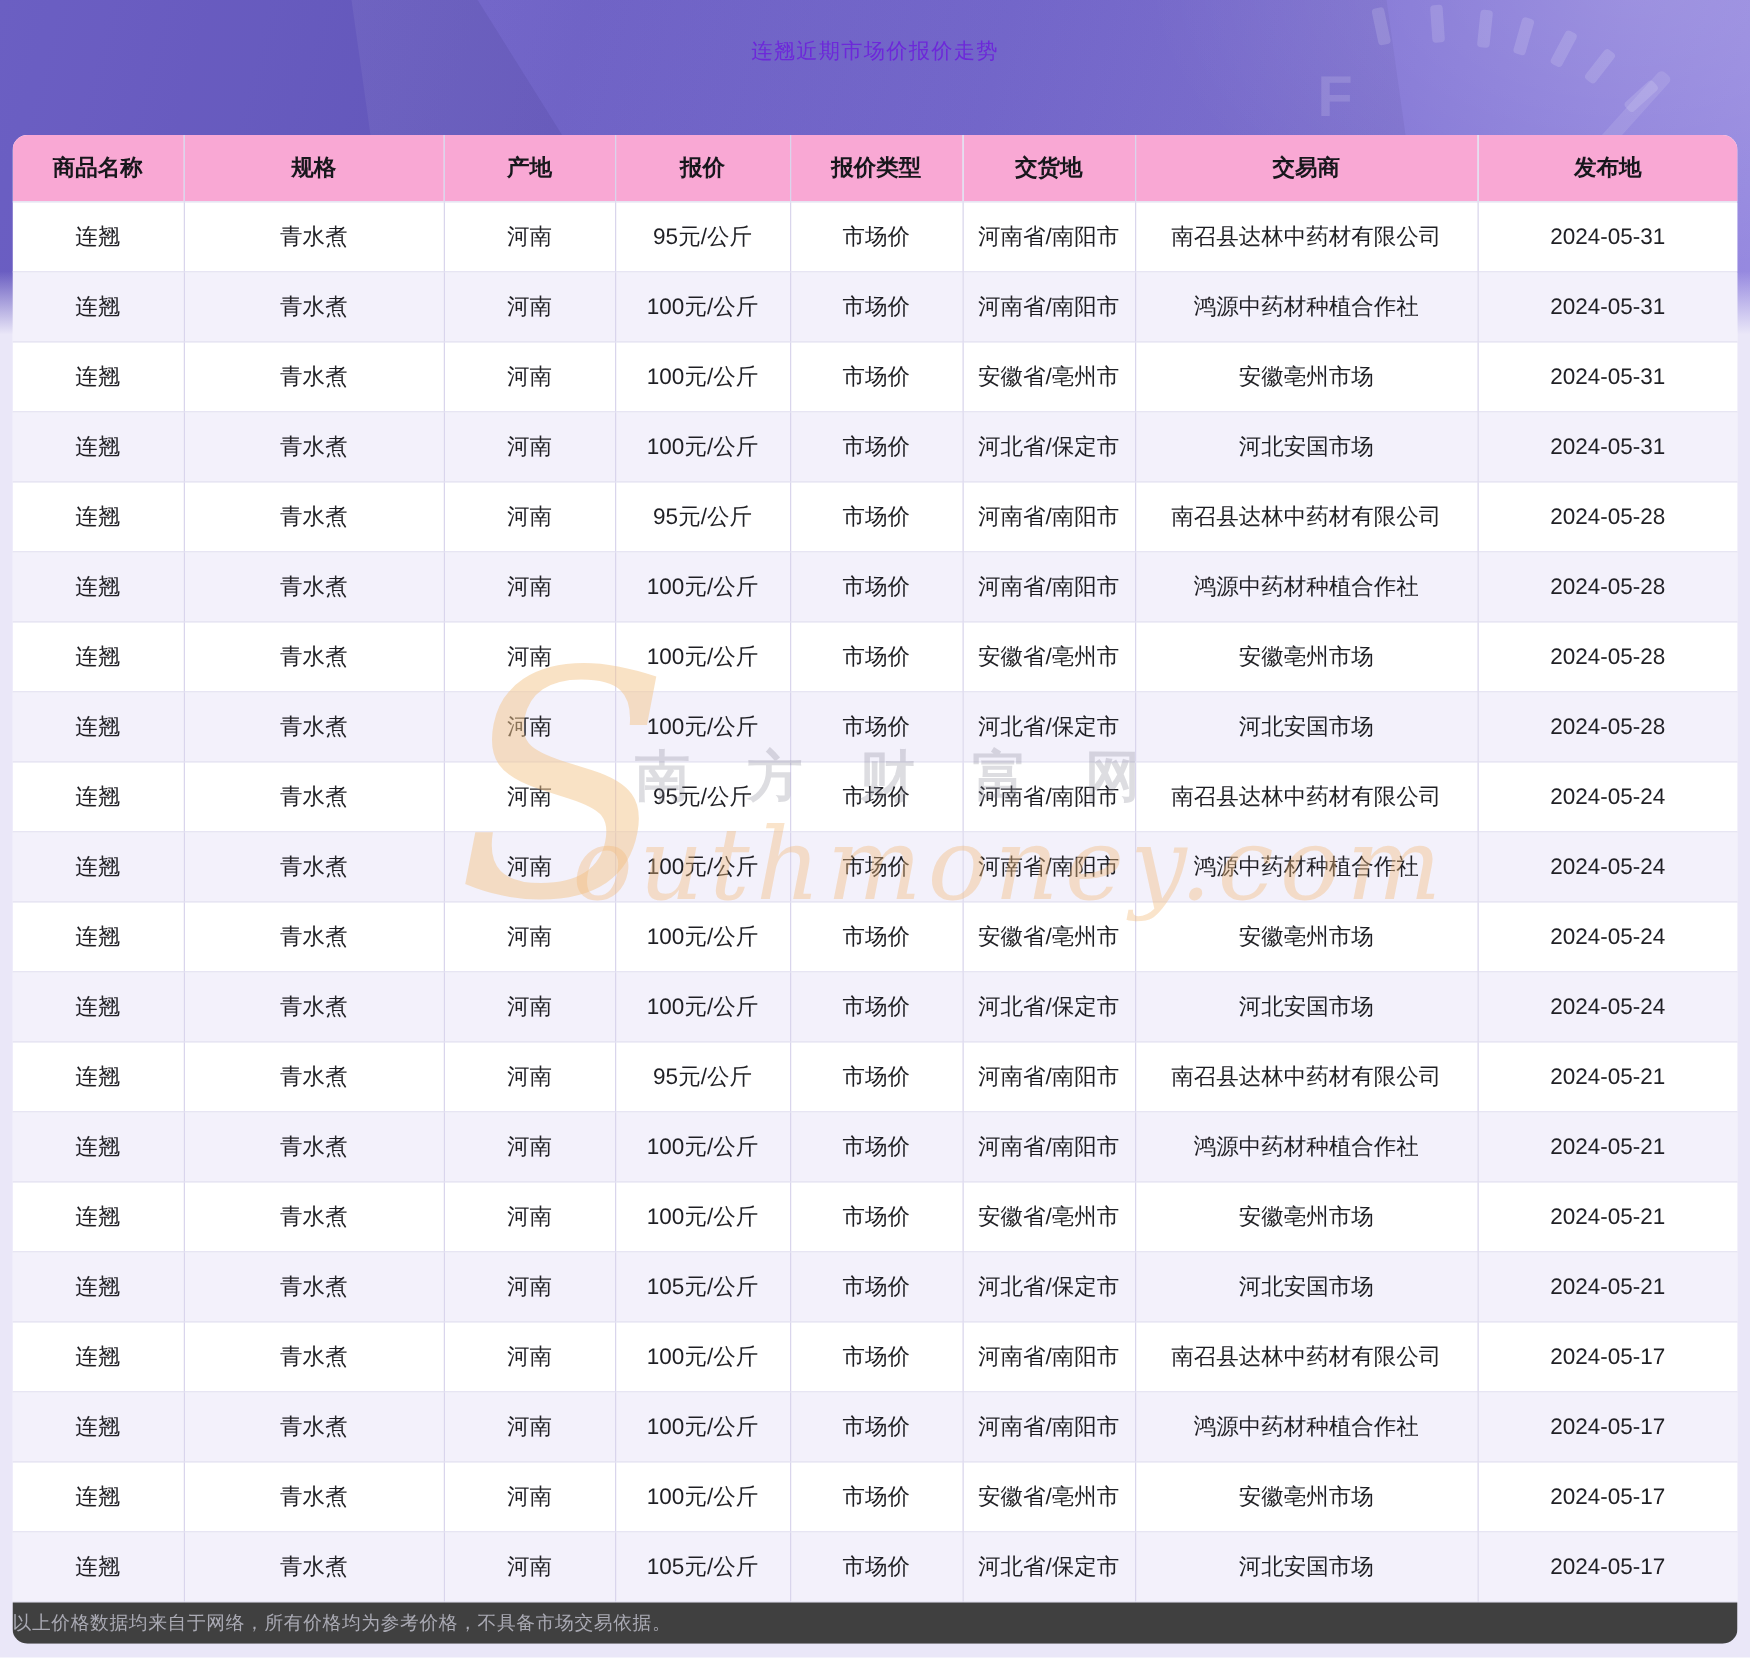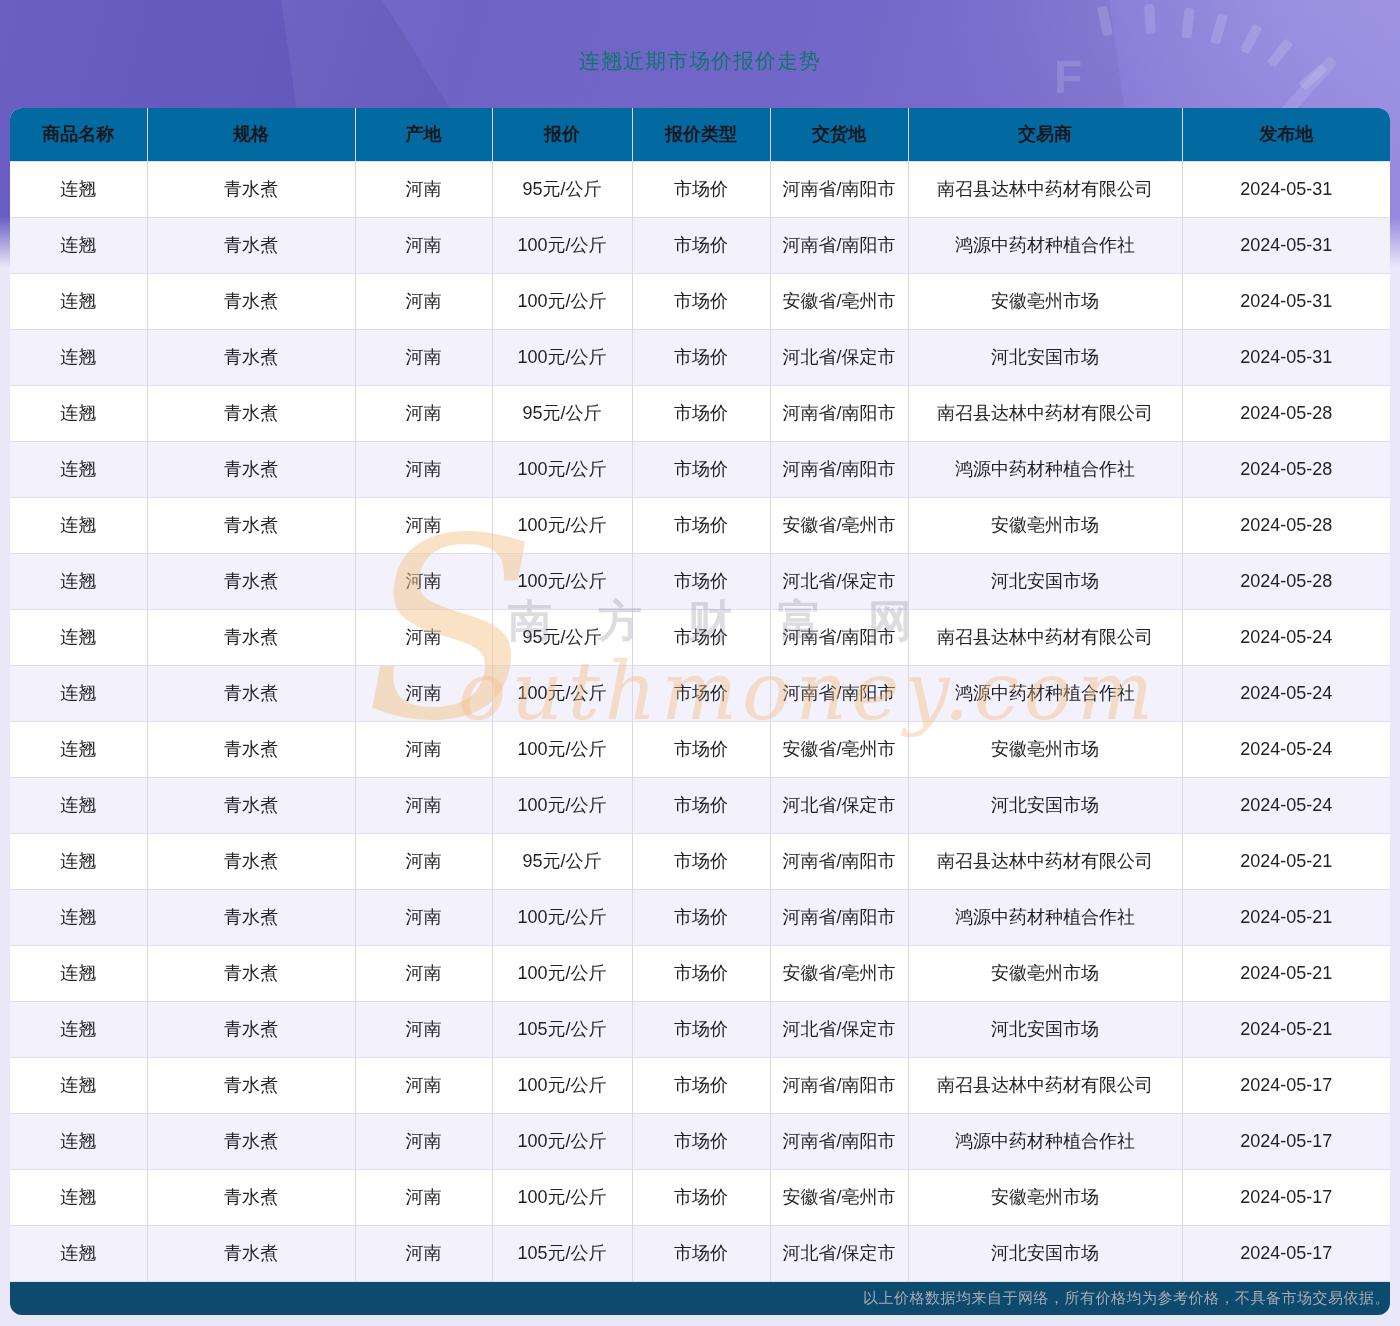--- a/index.html
+++ b/index.html
@@ -42,41 +42,41 @@
     position:absolute; left:1054px; top:50px; font-size:46px; font-weight:700;
     color:rgba(255,255,255,0.14);
   }
   .banner-fade {
     position:absolute; left:0; bottom:0; width:100%; height:55px;
     background:linear-gradient(to bottom, rgba(234,231,248,0), #eae7f8 92%);
   }
 
   
   .titles { position:absolute; left:0; top:24px; width:1400px; text-align:center; z-index:3; }
-  .title-line { color:#0f766e; font-size:21px; font-weight:500; line-height:33px; letter-spacing:1px;margin-top:20px; }
+  .title-line { color:#6d28d9; font-size:17px; font-weight:500; line-height:33px; letter-spacing:1px; }
 
   
   .card {
     position:absolute; left:10px; top:108px; width:1380px; z-index:2;
     border-radius:12px; overflow:hidden;
   }
   table { width:1380px; border-collapse:collapse; table-layout:fixed; background:#ffffff; }
   th, td {
     text-align:center; vertical-align:middle;
     border-right:1px solid #d9d5ec; border-bottom:1px solid #e0ddf0;
     font-size:18px; color:#1f1f24;
     overflow:hidden; white-space:nowrap;
   }
   th:last-child, td:last-child { border-right:none; }
-  thead th { height:53px; background:#0369a1; font-weight:600; color:#17171c; }
+  thead th { height:53px; background:#f9a8d4; font-weight:600; color:#17171c; }
   tbody td { height:56px; background:#ffffff; font-weight:500; }
   tbody tr:nth-child(even) td { background:#f3f1fb; }
   .note-band {
-    height:33px; background:#0c4a6e;
-    display:flex; align-items:center; justify-content:flex-end;
+    height:33px; background:#404040;
+    display:flex; align-items:center; justify-content:flex-start;
     font-size:15px; color:#aaaab4; letter-spacing:0.5px;
   }
 
   
   .wm { position:absolute; pointer-events:none; z-index:5; white-space:nowrap; }
   .wm-cn {
     left:508px; top:592px;
     font-size:44px; font-weight:700; letter-spacing:46px;
     color:rgba(125,125,138,0.26);
   }

